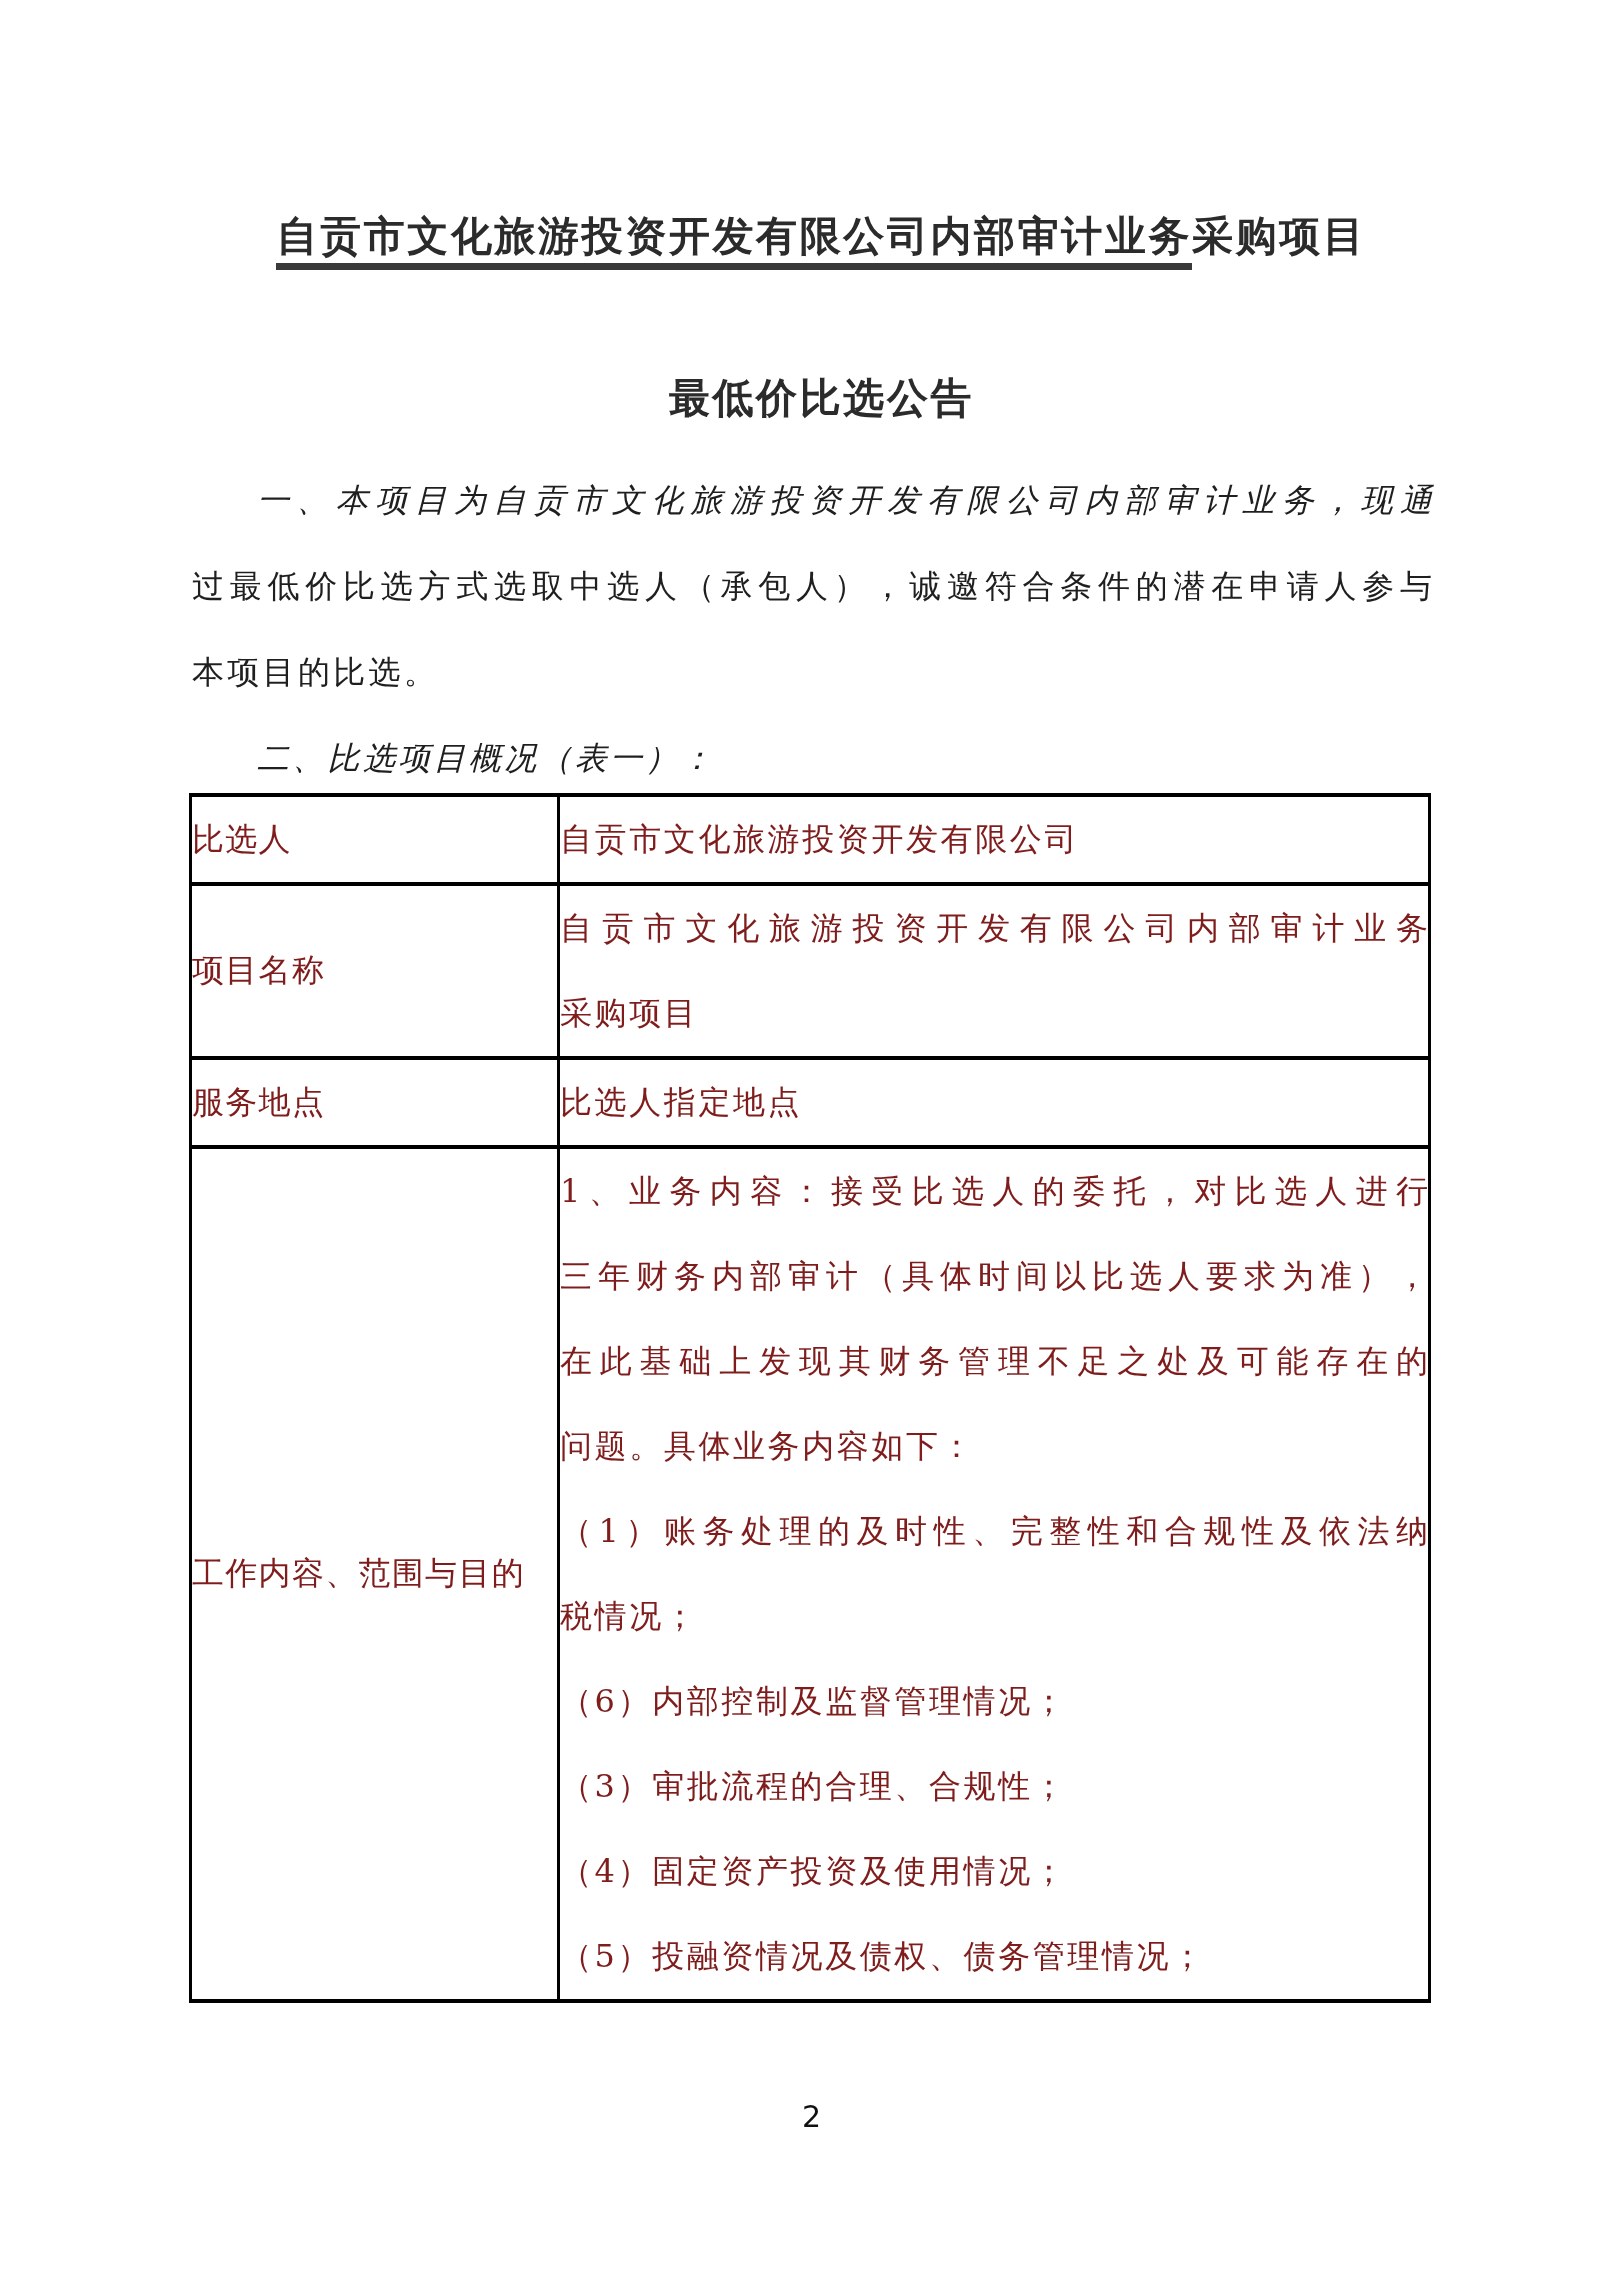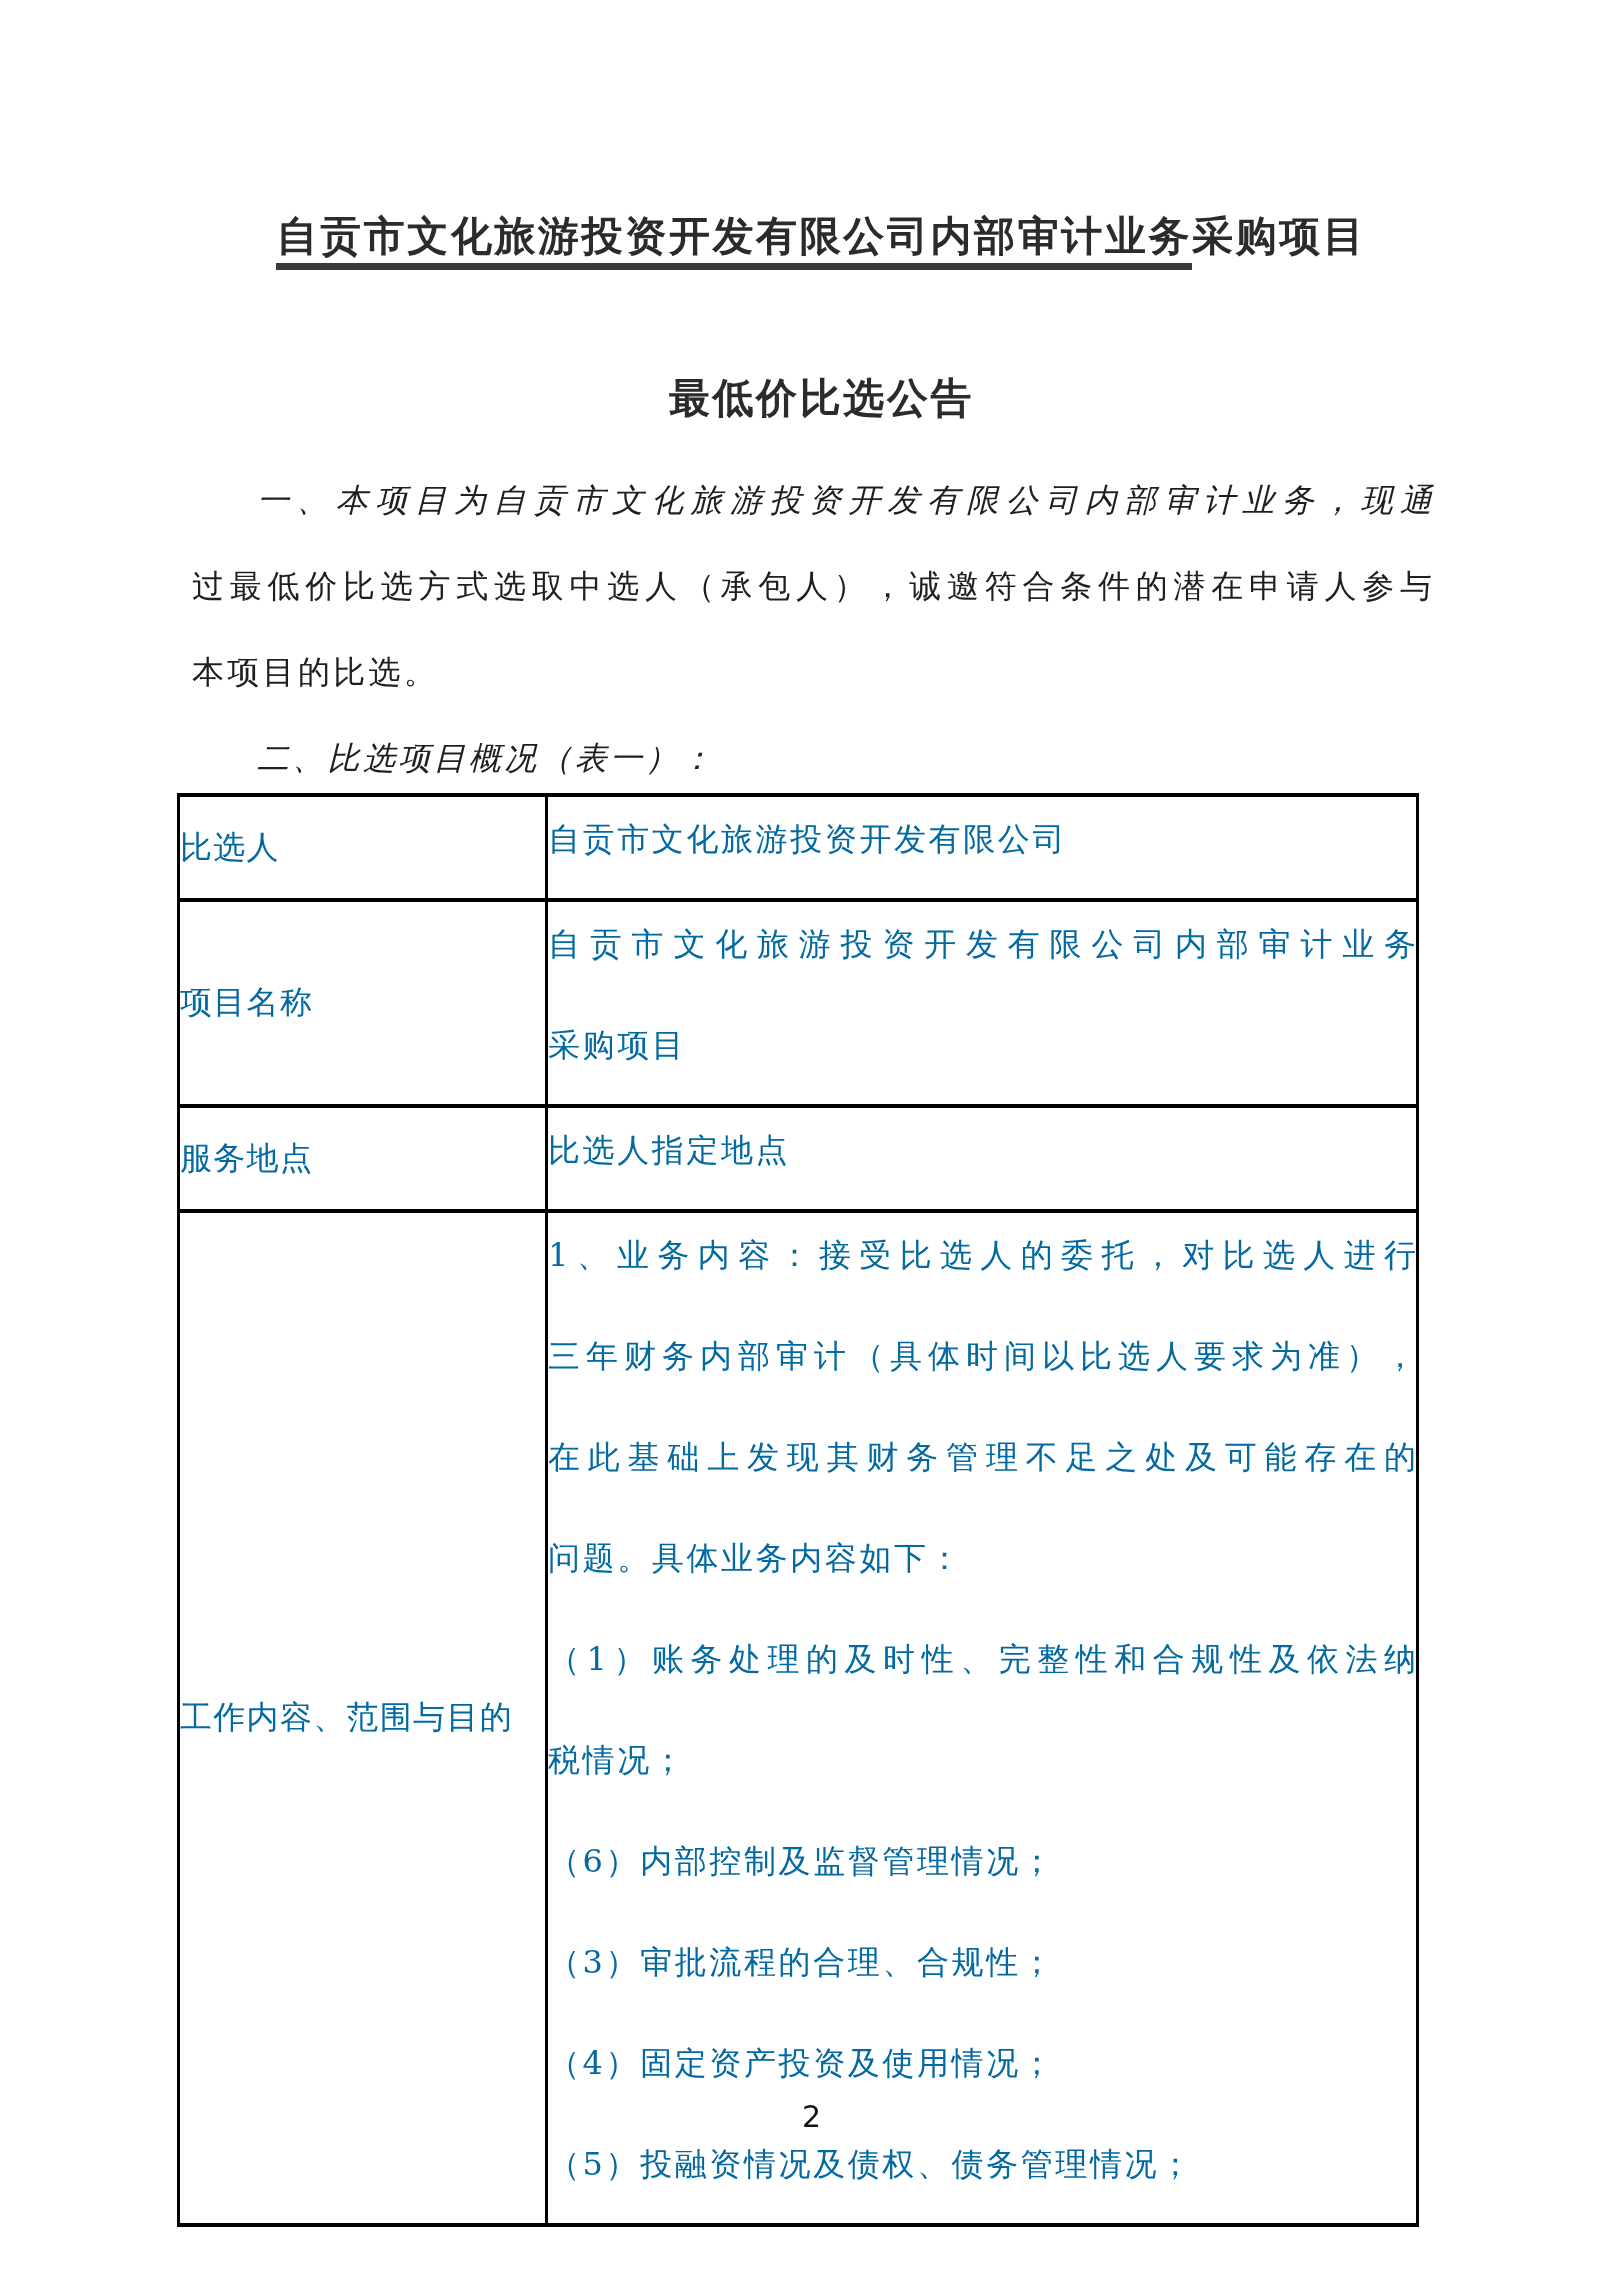--- a/index.html
+++ b/index.html
@@ -42,26 +42,26 @@
   .bline.stretch{
     white-space:normal;
     text-align:justify;
     text-align-last:justify;
     letter-spacing:0;
   }
   .bline.indent{text-indent:65px;font-style:italic;}
   
   table.doc-table{
     position:absolute;
-    left:177px;top:793px;
+    left:189px;top:793px;
     width:1238px;
     border-collapse:collapse;
     table-layout:fixed;
     font-size:32px;
-    color:#0369a1;
+    color:#7f1d1d;
   }
   table.doc-table td{
     border-top:4.6px solid #000;
     border-bottom:4.6px solid #000;
     border-left:3.3px solid #000;
     border-right:3.3px solid #000;
     padding:0;
     vertical-align:middle;
     overflow:hidden;
   }
@@ -71,21 +71,21 @@
     padding-left:6.5px;
     letter-spacing:1.3px;
     white-space:nowrap;
   }
   td.val{
     padding-left:17px;
     padding-right:15.7px;
   }
   td.val-top{vertical-align:top;padding-top:3.9px;}
   .vline{
-    height:101px;line-height:85px;
+    height:85px;line-height:85px;
     letter-spacing:2.6px;
     white-space:nowrap;
   }
   .vline.stretch{
     white-space:normal;
     text-align:justify;
     text-align-last:justify;
     letter-spacing:0;
   }
   tr.r0{height:86px;}

